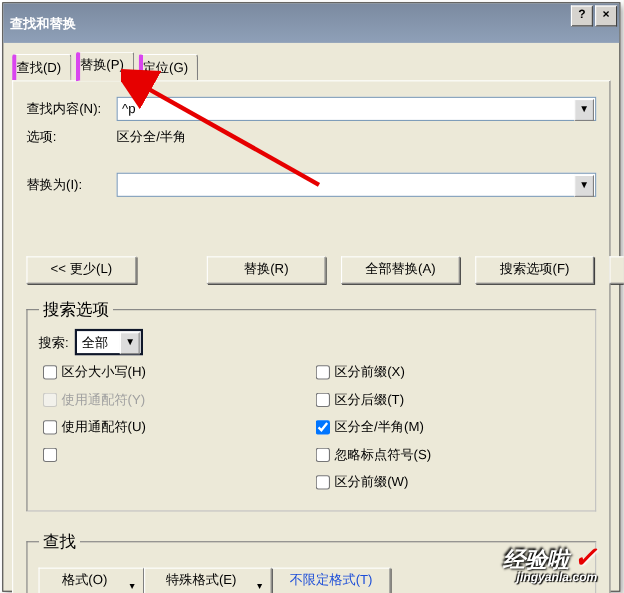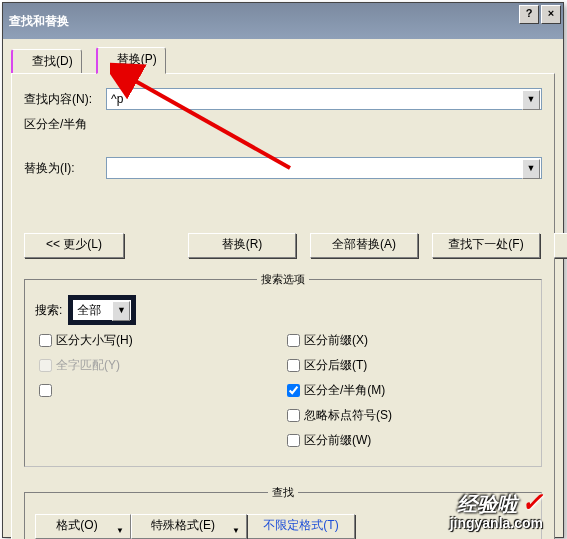--- a/index.html
+++ b/index.html
@@ -61,28 +61,28 @@
     padding: 8px;
     position: relative;
     height: calc(100% - 38px);
   }
   .tabs {
     display: flex;
     position: relative;
     z-index: 2;
   }
   .tab {
-    padding: 3px 8px 3px 19px;
-    border-top: 1px solid #fff;
-    border-left: 2px solid #d946ef;
+    padding: 3px 8px 3px 0;
+    border-top: 1px solid #fff;
+    border-left: 4px solid #d946ef;
     border-right: 1px solid #808080;
     border-top-left-radius: 3px;
     border-top-right-radius: 3px;
     background: #ece9d8;
-    margin-right: 14px;
+    margin-right: 4px;
     cursor: pointer;
   }
   .tab.active {
     background: #ece9d8;
     border-bottom: 1px solid #ece9d8;
     margin-bottom: -1px;
     position: relative;
     z-index: 3;
   }
   .tab:not(.active) {
@@ -162,22 +162,21 @@
   }
   fieldset {
     border: 1px solid #c0c0c0;
     border-top-color: #808080;
     border-left-color: #808080;
     margin: 14px 0 0 0;
     padding: 8px 10px 10px 10px;
   }
   legend {
     padding: 0 4px;
-    font-size: 11px;
-    text-align: center;
+    font-size: 15px;
   }
   .checkgrid {
     display: flex;
     margin-top: 6px;
   }
   .checkcol {
     flex: 1;
   }
   .ck {
     display: flex;
@@ -186,21 +185,21 @@
     cursor: pointer;
   }
   .ck input {
     margin-right: 4px;
   }
   .ck.disabled {
     color: #a0a0a0;
   }
   .select-small {
     height: 20px;
-    border: 5px solid #0f172a;
+    border: 2px solid #0f172a;
     background: #fff;
     padding-left: 4px;
     width: 54px;
     display: inline-flex;
     align-items: center;
     position: relative;
   }
   .select-small .arrow {
     position: absolute;
     right: 1px;
@@ -248,23 +247,24 @@
     z-index: 60;
   }
   .watermark .w1 {
     font-size: 20px;
     font-weight: bold;
     font-style: italic;
     text-shadow: 1px 1px 2px #000, -1px -1px 2px #000;
     line-height: 1;
   }
   .watermark .w2 {
-    font-size: 14px;
+    font-size: 11px;
     font-weight: bold;
     text-shadow: 1px 1px 1px #000, -1px -1px 1px #000;
+    font-style: italic;
   }
   .watermark .tick {
     color: #e60000;
     font-size: 26px;
     font-weight: bold;
     margin-left: 4px;
     text-shadow: 1px 1px 2px #fff;
   }
 </style>
 </head>
@@ -282,75 +282,83 @@
 
   <div class="client">
 
     <div class="tabs">
       <div class="tab">
         <span>查找(D)</span>
       </div>
       <div class="tab active">
         <span>替换(P)</span>
       </div>
+      <div class="tab">
+        <span>定位(G)</span>
+      </div>
     </div>
 
     <div class="tab-panel">
 
       <div class="row">
         <div class="lbl">查找内容(N):</div>
         <div class="combo">
           <span>^p</span>
           <div class="arrow">▼</div>
         </div>
       </div>
 
       <div class="row">
+        <div class="lbl">选项:</div>
         <div class="options-text">区分全/半角</div>
       </div>
 
       <div style="height:18px"></div>
 
       <div class="row">
         <div class="lbl">替换为(I):</div>
         <div class="combo">
           <span></span>
           <div class="arrow">▼</div>
         </div>
       </div>
 
       <div style="height:28px"></div>
 
       <div class="btnrow">
         <div class="btn" style="min-width:86px">&lt;&lt; 更少(L)</div>
         <div style="flex:0 0 36px"></div>
         <div class="btn">替换(R)</div>
         <div class="btn">全部替换(A)</div>
-        <div class="btn">查找下一处(F)</div>
+        <div class="btn">搜索选项(F)</div>
         <div class="btn" style="min-width:60px">取消</div>
       </div>
 
       <fieldset>
         <legend>搜索选项</legend>
         <div class="row" style="margin-bottom:4px">
           <span style="margin-right:6px">搜索:</span>
           <div class="select-small">
             <span>全部</span>
             <div class="arrow">▼</div>
           </div>
         </div>
         <div class="checkgrid">
           <div class="checkcol" id="leftcol">
               <label class="ck">
                 <input type="checkbox" style="">
                 <span>区分大小写(H)</span>
               </label>
               <label class="ck disabled">
                 <input type="checkbox" disabled="" style="">
-                <span>全字匹配(Y)</span>
+                <span>使用通配符(Y)</span>
+              </label>
+              <label class="ck">
+                <input type="checkbox" style="">
+                <span>使用通配符(U)</span>
               </label>
               <label class="ck">
                 <input type="checkbox" style="">
               </label>
             </div>
           <div class="checkcol" id="rightcol">
               <label class="ck">
                 <input type="checkbox" style="">
                 <span>区分前缀(X)</span>
               </label>

